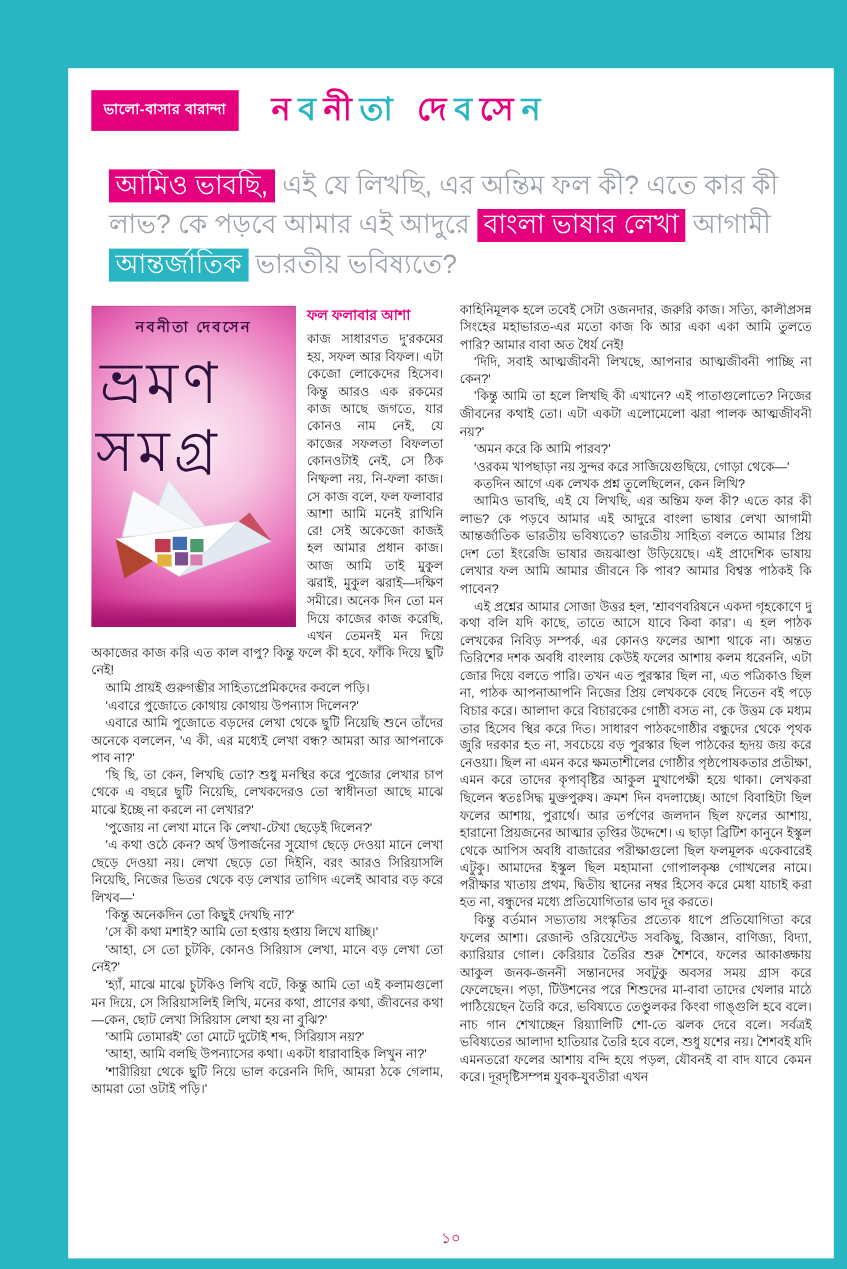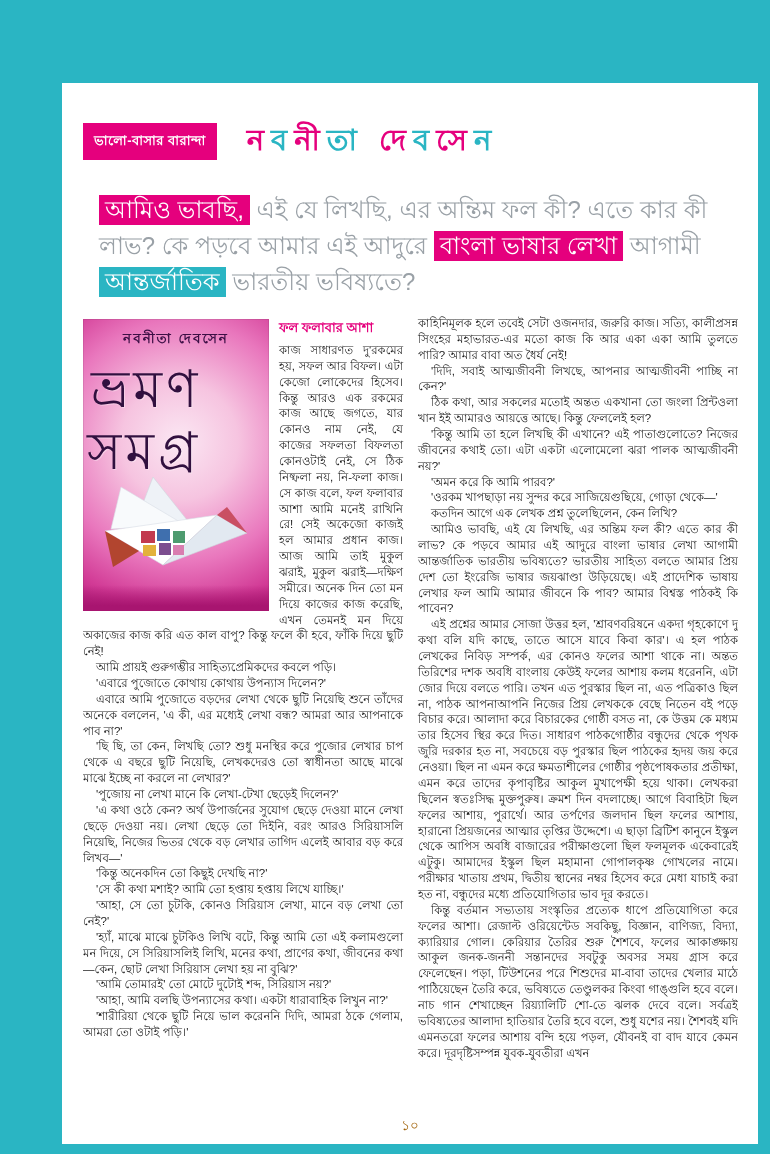--- a/index.html
+++ b/index.html
@@ -11,23 +11,22 @@
     width: 770px;
     height: 1154px;
     margin: 0 auto;
     background: #2ab5c3; 
     overflow: hidden;
   }
   .sheet {
     position: absolute;
     top: 62px; left: 62px; right: 12px; bottom: 10px;
     background: #ffffff;
-    padding: 32px 20px 0 21px;
-    overflow: hidden;
-    margin-top: 21px;
+    padding: 12px 20px 0 21px;
+    overflow: hidden;
   }
 
   
   .masthead { display: flex; align-items: center; margin-top: 2px; }
   .series-label {
     background: #e5007d;
     color: #ffffff;
     font-size: 13px;
     font-weight: bold;
     padding: 8px 11px;
@@ -131,21 +130,21 @@
     text-shadow: 1px 1px 0 rgba(255,255,255,0.35);
   }
   .cover-bird { position: absolute; left: 12px; bottom: 18px; }
 
   
   .page-number {
     position: absolute;
     bottom: 6px; left: 0; right: 0;
     text-align: center;
     font-size: 13.5px;
-    color: #a16207;
+    color: #be185d;
   }
 </style>
 </head>
 <body>
 
 <div class="page">
   <div class="sheet">
 
     <div class="masthead">
       <div class="series-label">ভালো-বাসার বারান্দা</div>
@@ -192,21 +191,20 @@
             <p>'আমি তোমারই' তো মোটে দুটোই শব্দ, সিরিয়াস নয়?'</p>
             <p>'আহা, আমি বলছি উপন্যাসের কথা। একটা ধারাবাহিক লিখুন না?'</p>
             <p>'শারীরিয়া থেকে ছুটি নিয়ে ভাল করেননি দিদি, আমরা ঠকে গেলাম, আমরা তো ওটাই পড়ি।'</p>
           </div>
       </div>
 
       <div class="col col2">
         <div class="paras">
             <p>কাহিনিমূলক হলে তবেই সেটা ওজনদার, জরুরি কাজ। সত্যি, কালীপ্রসন্ন সিংহের মহাভারত-এর মতো কাজ কি আর একা একা আমি তুলতে পারি? আমার বাবা অত ধৈর্য নেই!</p>
             <p>'দিদি, সবাই আত্মজীবনী লিখছে, আপনার আত্মজীবনী পাচ্ছি না কেন?'</p>
-            <p>ঠিক কথা, আর সকলের মতোই অন্তত একখানা তো জংলা প্রিন্টওলা খান ইই আমারও আয়ত্তে আছে। কিন্তু ফেললেই হল?</p>
             <p>'কিন্তু আমি তা হলে লিখছি কী এখানে? এই পাতাগুলোতে? নিজের জীবনের কথাই তো। এটা একটা এলোমেলো ঝরা পালক আত্মজীবনী নয়?'</p>
             <p>'অমন করে কি আমি পারব?'</p>
             <p>'ওরকম খাপছাড়া নয় সুন্দর করে সাজিয়েগুছিয়ে, গোড়া থেকে—'</p>
             <p>কতদিন আগে এক লেখক প্রশ্ন তুলেছিলেন, কেন লিখি?</p>
             <p>আমিও ভাবছি, এই যে লিখছি, এর অন্তিম ফল কী? এতে কার কী লাভ? কে পড়বে আমার এই আদুরে বাংলা ভাষার লেখা আগামী আন্তর্জাতিক ভারতীয় ভবিষ্যতে? ভারতীয় সাহিত্য বলতে আমার প্রিয় দেশ তো ইংরেজি ভাষার জয়ঝাণ্ডা উড়িয়েছে। এই প্রাদেশিক ভাষায় লেখার ফল আমি আমার জীবনে কি পাব? আমার বিশ্বস্ত পাঠকই কি পাবেন?</p>
             <p>এই প্রশ্নের আমার সোজা উত্তর হল, 'শ্রাবণবরিষনে একদা গৃহকোণে দু কথা বলি যদি কাছে, তাতে আসে যাবে কিবা কার'। এ হল পাঠক লেখকের নিবিড় সম্পর্ক, এর কোনও ফলের আশা থাকে না। অন্তত তিরিশের দশক অবধি বাংলায় কেউই ফলের আশায় কলম ধরেননি, এটা জোর দিয়ে বলতে পারি। তখন এত পুরস্কার ছিল না, এত পত্রিকাও ছিল না, পাঠক আপনাআপনি নিজের প্রিয় লেখককে বেছে নিতেন বই পড়ে বিচার করে। আলাদা করে বিচারকের গোষ্ঠী বসত না, কে উত্তম কে মধ্যম তার হিসেব স্থির করে দিত। সাধারণ পাঠকগোষ্ঠীর বন্ধুদের থেকে পৃথক জুরি দরকার হত না, সবচেয়ে বড় পুরস্কার ছিল পাঠকের হৃদয় জয় করে নেওয়া। ছিল না এমন করে ক্ষমতাশীলের গোষ্ঠীর পৃষ্ঠপোষকতার প্রতীক্ষা, এমন করে তাদের কৃপাবৃষ্টির আকুল মুখাপেক্ষী হয়ে থাকা। লেখকরা ছিলেন স্বতঃসিদ্ধ মুক্তপুরুষ। ক্রমশ দিন বদলাচ্ছে। আগে বিবাহিটা ছিল ফলের আশায়, পুরার্থে। আর তর্পণের জলদান ছিল ফলের আশায়, হারানো প্রিয়জনের আত্মার তৃপ্তির উদ্দেশে। এ ছাড়া ব্রিটিশ কানুনে ইস্কুল থেকে আপিস অবধি বাজারের পরীক্ষাগুলো ছিল ফলমূলক একেবারেই এটুকু। আমাদের ইস্কুল ছিল মহামানা গোপালকৃষ্ণ গোখলের নামে। পরীক্ষার খাতায় প্রথম, দ্বিতীয় স্থানের নম্বর হিসেব করে মেধা যাচাই করা হত না, বন্ধুদের মধ্যে প্রতিযোগিতার ভাব দূর করতে।</p>
             <p>কিন্তু বর্তমান সভ্যতায় সংস্কৃতির প্রত্যেক ধাপে প্রতিযোগিতা করে ফলের আশা। রেজাল্ট ওরিয়েন্টেড সবকিছু, বিজ্ঞান, বাণিজ্য, বিদ্যা, ক্যারিয়ার গোল। কেরিয়ার তৈরির শুরু শৈশবে, ফলের আকাঙ্ক্ষায় আকুল জনক-জননী সন্তানদের সবটুকু অবসর সময় গ্রাস করে ফেলেছেন। পড়া, টিউশনের পরে শিশুদের মা-বাবা তাদের খেলার মাঠে পাঠিয়েছেন তৈরি করে, ভবিষ্যতে তেণ্ডুলকর কিংবা গাঙ্গুলি হবে বলে। নাচ গান শেখাচ্ছেন রিয়্যালিটি শো-তে ঝলক দেবে বলে। সর্বত্রই ভবিষ্যতের আলাদা হাতিয়ার তৈরি হবে বলে, শুধু যশের নয়। শৈশবই যদি এমনতরো ফলের আশায় বন্দি হয়ে পড়ল, যৌবনই বা বাদ যাবে কেমন করে। দূরদৃষ্টিসম্পন্ন যুবক-যুবতীরা এখন</p>
           </div>
       </div>
 

